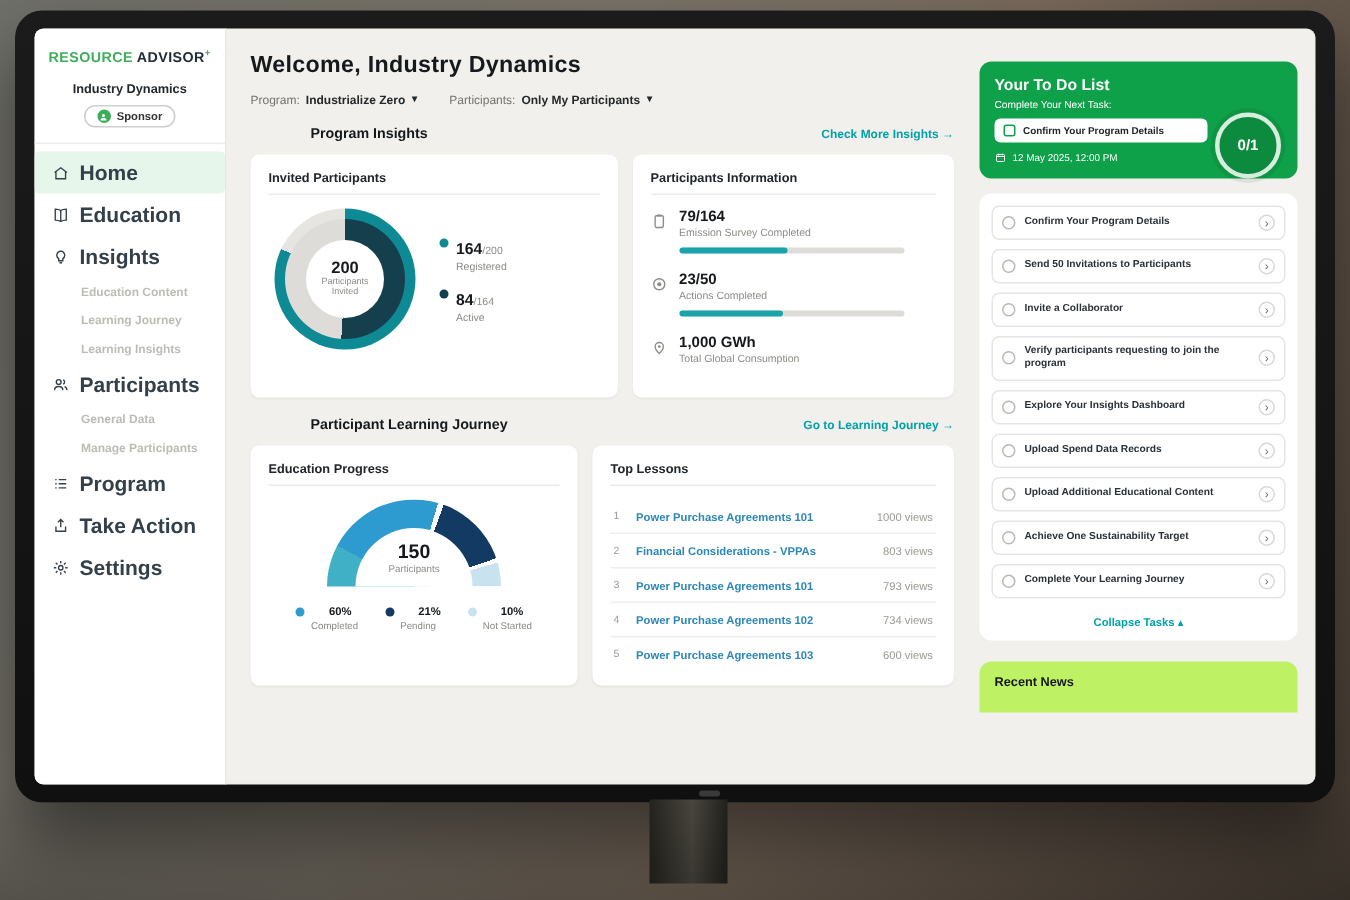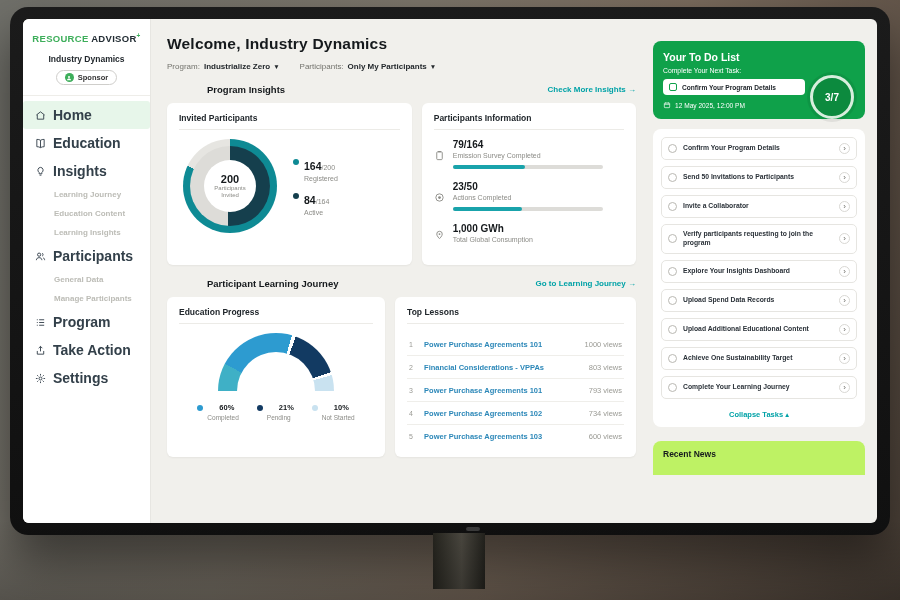--- a/index.html
+++ b/index.html
@@ -70,21 +70,21 @@
   .d-lab { font-size:6px; color:#8b8b86; text-align:center; line-height:1.25; width:44px; }
   .leg-item { display:flex; align-items:flex-start; gap:5px; margin:8px 0; }
   .leg-dot { width:6px; height:6px; border-radius:50%; margin-top:3px; }
   .c-teal { background:#0e8a94; } .c-navy { background:#153f4d; }
   .c-blue { background:#2d9bd0; } .c-darknavy { background:#123a62; } .c-lightblue { background:#c9e2f0; }
   .leg-val { font-size:10.5px; font-weight:800; color:#15191c; }
   .leg-of { font-size:7px; font-weight:400; color:#8b8b86; }
   .leg-lab { font-size:7px; color:#8b8b86; margin-top:1px; }
 
   
-  .stat { display:flex; gap:8px; margin-bottom:12px; align-items:center; }
+  .stat { display:flex; gap:8px; margin-bottom:12px; align-items:flex-start; }
   .stat .ic { width:11px; height:13px; color:#8b8b86; margin-top:2px; }
   .stat-val { font-size:10px; font-weight:800; color:#15191c; }
   .stat-lab { font-size:7px; color:#8b8b86; margin-top:2px; }
   .pbar { width:150px; height:4px; background:#dddcd8; border-radius:2px; margin-top:6px; position:relative; }
   .pbar i { position:absolute; left:0; top:0; bottom:0; border-radius:2px; background:#19a3ab; }
 
   
   .gauge-wrap { display:flex; flex-direction:column; align-items:center; }
   .gauge { position:relative; width:116px; height:58px; overflow:hidden; }
   .g-arc { position:absolute; left:0; top:0; width:116px; height:116px; border-radius:50%;
@@ -179,22 +179,22 @@
         </div>
         <div class="nav-item">
           <span class="ic">
               <svg viewBox="0 0 24 24">
                 <path d="M12 3a6 6 0 0 0-3 11v3h6v-3a6 6 0 0 0-3-11z" fill="none" stroke="currentColor" stroke-width="2"></path>
                 <path d="M10 20h4" stroke="currentColor" stroke-width="2"></path>
               </svg>
             </span>
           <span>Insights</span>
         </div>
+        <div class="nav-sub">Education Content</div>
         <div class="nav-sub">Learning Journey</div>
-        <div class="nav-sub">Education Content</div>
         <div class="nav-sub">Learning Insights</div>
         <div class="nav-item">
           <span class="ic">
               <svg viewBox="0 0 24 24">
                 <circle cx="9" cy="8" r="3.5" fill="none" stroke="currentColor" stroke-width="2"></circle>
                 <path d="M3 20c0-3.5 2.5-5.5 6-5.5s6 2 6 5.5M15.5 4.8a3.5 3.5 0 0 1 0 6.4M17.5 14.8c2.2.7 3.5 2.5 3.5 5.2" fill="none" stroke="currentColor" stroke-width="2"></path>
               </svg>
             </span>
           <span>Participants</span>
         </div>
@@ -331,20 +331,24 @@
           <span class="sec-link"><span>Go to Learning Journey</span> <span>→</span></span>
         </div>
 
         <div class="cards">
           <div class="card gauge-card">
             <div class="card-title">Education Progress</div>
             <div class="gauge-wrap">
               <div class="gauge">
                 <div class="g-arc"></div>
                 <div class="g-hole"></div>
+                <div class="g-center">
+                  <div class="g-val">150</div>
+                  <div class="g-lab">Participants</div>
+                </div>
               </div>
               <div class="g-leg">
                 <div>
                   <div class="gl-top">
                       <span class="leg-dot c-blue"></span>
                       <span>60%</span>
                     </div>
                   <div class="gl-lab">Completed</div>
                 </div>
                 <div>
@@ -406,21 +410,21 @@
           </div>
           <div class="tg-date">
             <span class="ic">
                 <svg viewBox="0 0 24 24">
                   <rect x="4" y="6" width="16" height="14" rx="2" fill="none" stroke="currentColor" stroke-width="2"></rect>
                   <path d="M4 10h16M8 4v4M16 4v4" stroke="currentColor" stroke-width="2"></path>
                 </svg>
               </span>
             <span>12 May 2025, 12:00 PM</span>
           </div>
-          <div class="tg-circle">3/7</div>
+          <div class="tg-circle">0/1</div>
         </div>
 
         <div class="todo-tasks">
           <div class="task">
             <span class="t-chk"></span>
             <span class="t-label">Confirm Your Program Details</span>
             <span class="t-chev">›</span>
           </div>
           <div class="task">
             <span class="t-chk"></span>

